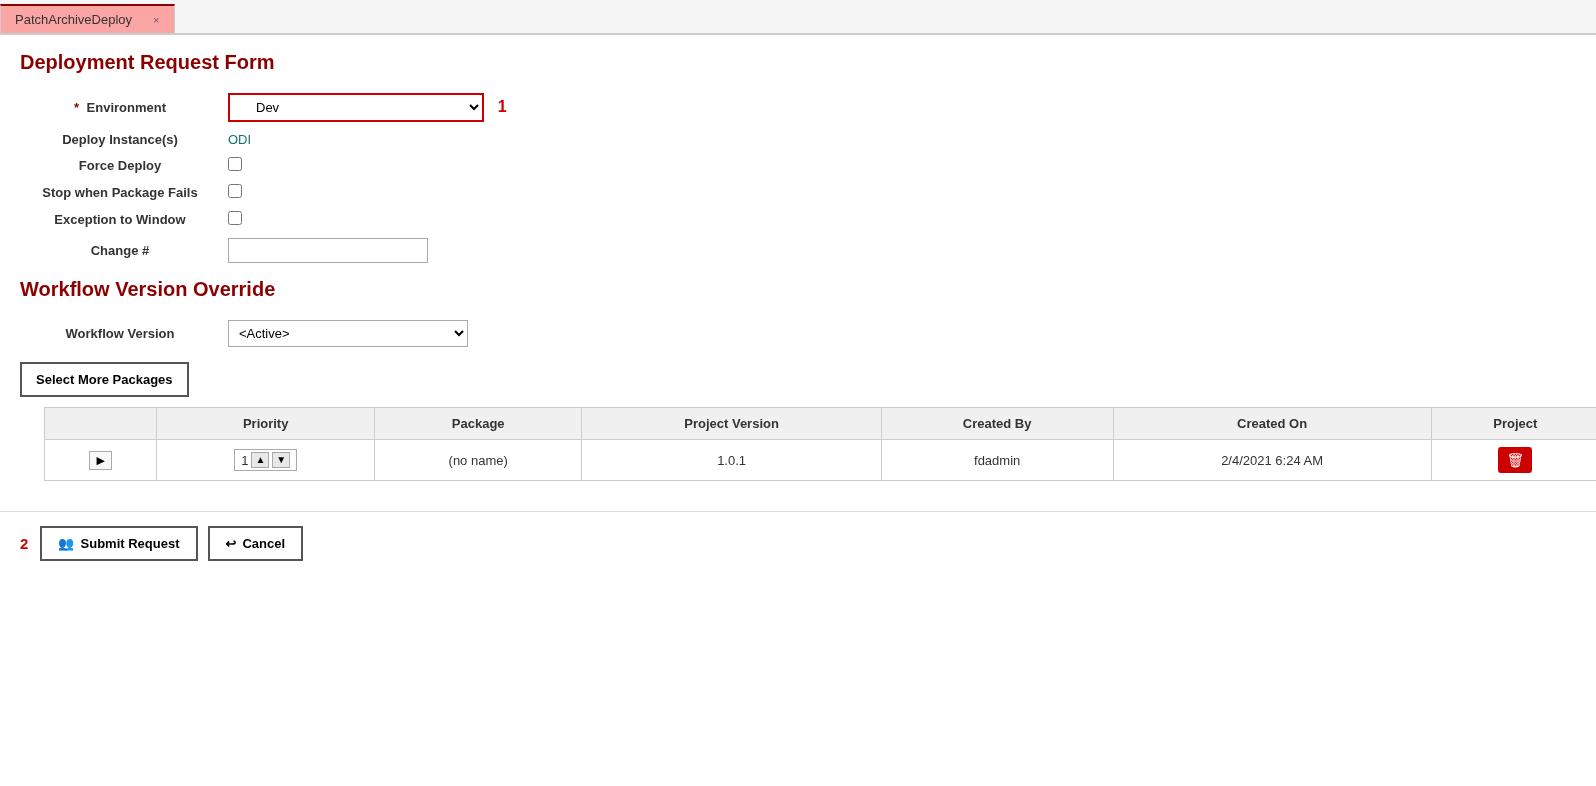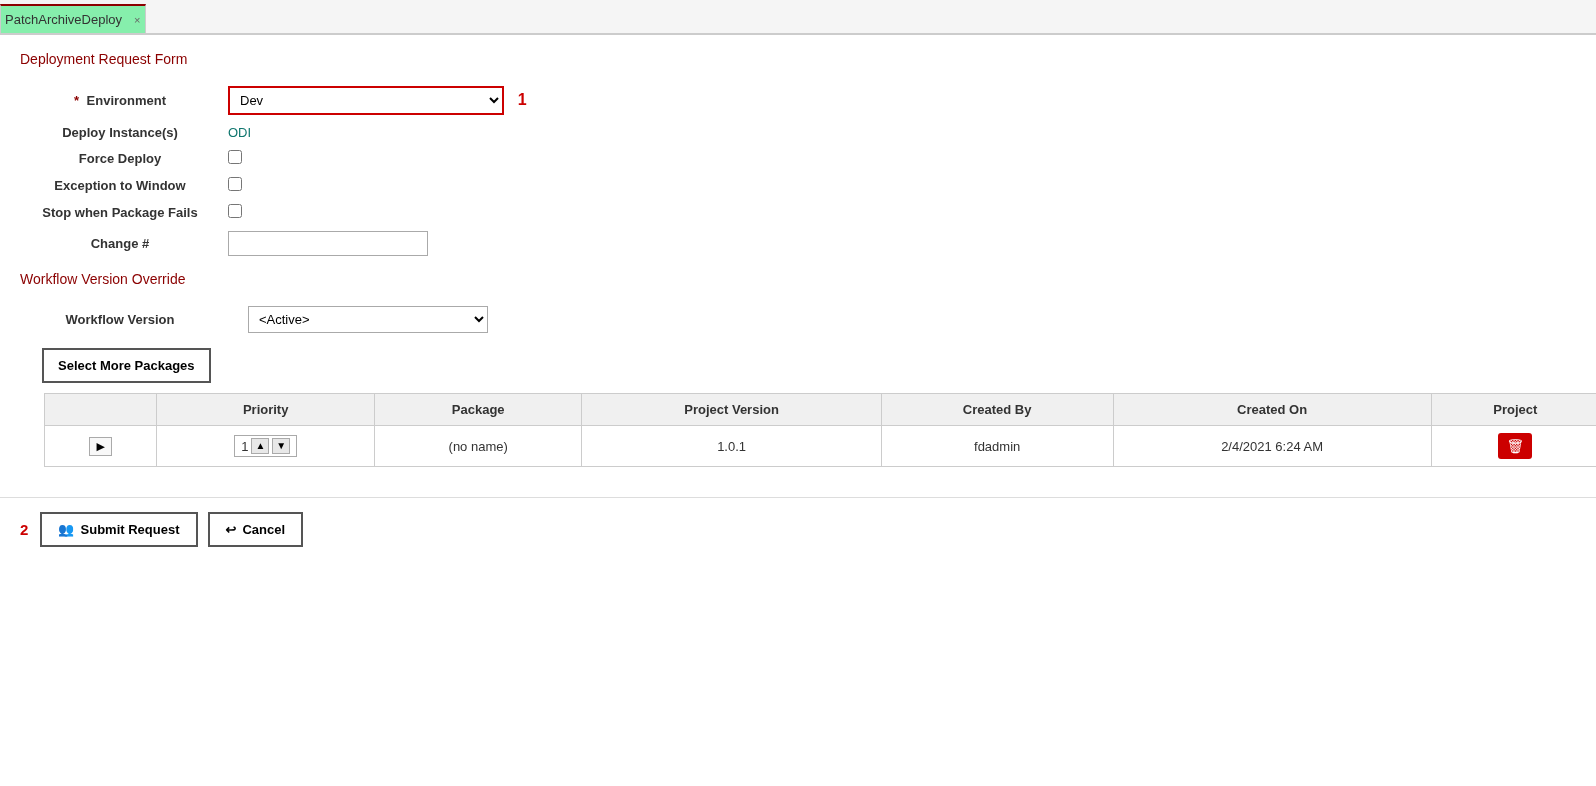--- a/index.html
+++ b/index.html
@@ -8,44 +8,44 @@
     
     .tab-bar {
       display: flex;
       border-bottom: 2px solid #ccc;
       background: #f5f5f5;
       padding-top: 4px;
     }
     .tab {
       display: flex;
       align-items: center;
-      padding: 6px 4px;
-      background: #86efac;
+      padding: 6px 14px;
+      background: #fca5a5;
       border: 1px solid #ccc;
       border-bottom: none;
       font-size: 13px;
       cursor: pointer;
-      gap: 12px;
+      gap: 21px;
       border-top: 2px solid #8b0000;
     }
     .tab-close {
       font-size: 11px;
       color: #666;
       cursor: pointer;
     }
 
     
     .content {
       padding: 16px 20px;
     }
 
     .section-title {
       color: #8b0000;
-      font-weight: normal;
-      font-size: 14px;
+      font-weight: bold;
+      font-size: 20px;
       margin-bottom: 14px;
     }
 
     .form-table {
       width: 100%;
       border-collapse: collapse;
       margin-bottom: 10px;
     }
 
     .form-table td {
@@ -62,22 +62,22 @@
       padding-right: 10px;
     }
 
     .required-star {
       color: #8b0000;
       margin-right: 4px;
     }
 
     select.form-select {
       border: 2px solid #cc0000;
-      padding: 4px 6px;
-      width: 276px;
+      padding: 4px 22px;
+      width: 256px;
       font-size: 13px;
       background: #fff;
       cursor: pointer;
     }
 
     .field-text {
       font-size: 13px;
       color: #0f766e;
     }
 
@@ -115,38 +115,36 @@
       font-size: 13px;
     }
 
     select.workflow-select {
       border: 1px solid #aaa;
       padding: 4px 6px;
       width: 240px;
       font-size: 13px;
       background: #fff;
       cursor: pointer;
-      margin-left: 20px;
     }
 
     
     .package-section {
       margin-top: 10px;
     }
 
     .select-more-btn {
       border: 2px solid #555;
       background: #fff;
       padding: 8px 14px;
       font-size: 13px;
       font-weight: bold;
       cursor: pointer;
       margin-bottom: 10px;
       display: inline-block;
-      margin-left: 22px;
     }
 
     
     .pkg-table {
       width: 100%;
       border-collapse: collapse;
       border: 1px solid #0369a1;
       margin-left: 24px;
     }
     .pkg-table th {
@@ -292,28 +290,28 @@
     </tr>
 
     <tr>
       <td class="form-label">Force Deploy</td>
       <td>
         <input type="checkbox" style="">
       </td>
     </tr>
 
     <tr>
+      <td class="form-label">Stop when Package Fails</td>
+      <td>
+        <input type="checkbox" style="">
+      </td>
+    </tr>
+
+    <tr>
       <td class="form-label">Exception to Window</td>
-      <td>
-        <input type="checkbox" style="">
-      </td>
-    </tr>
-
-    <tr>
-      <td class="form-label">Stop when Package Fails</td>
       <td>
         <input type="checkbox" style="">
       </td>
     </tr>
 
 
     <tr>
       <td class="form-label">Change #</td>
       <td>
         <input type="text" class="change-input" style="">

